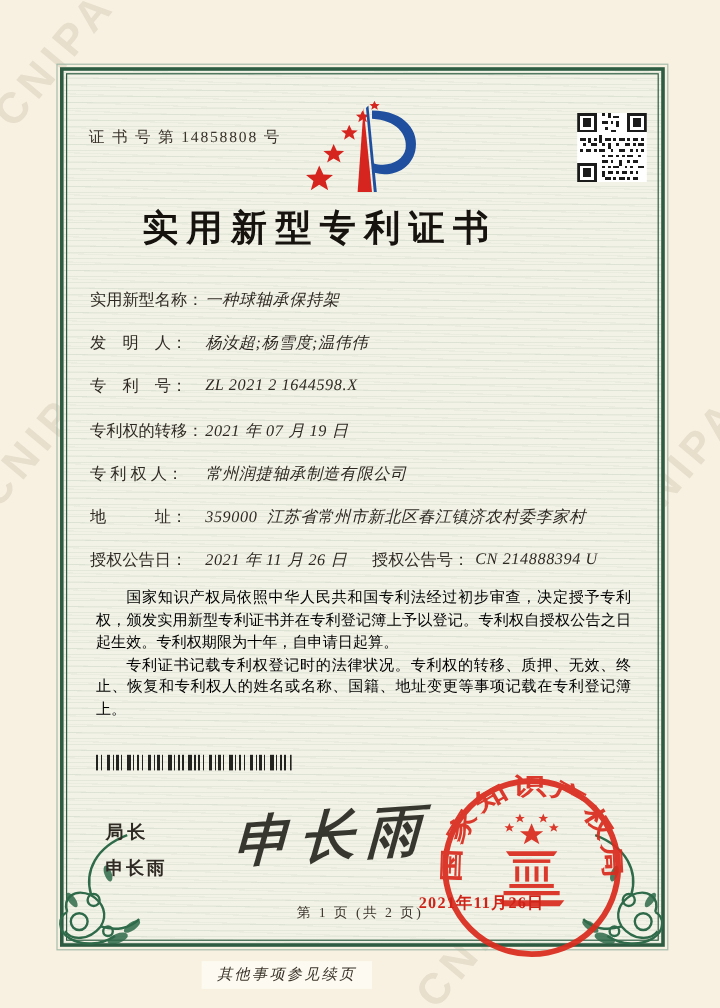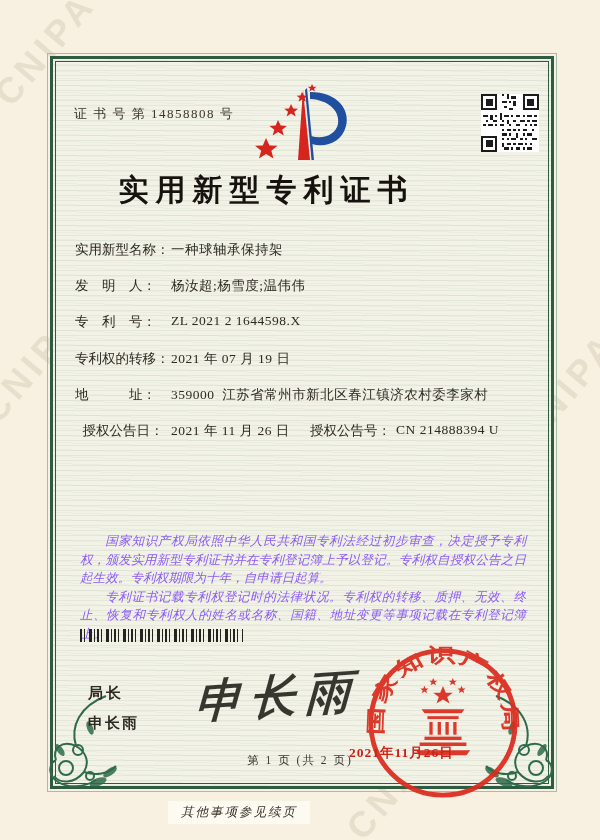--- a/index.html
+++ b/index.html
@@ -59,29 +59,29 @@
   .qr   { position:absolute; left:481px; top:94px; width:58px; height:58px; }
 
   .title {
     position:absolute; left:0; top:170px; width:533px; text-align:center;
     font-size:30px; font-weight:bold; letter-spacing:7px; color:#16130f;
   }
 
   .fields { position:absolute; left:75px; top:241px; width:460px; }
   .field-row { height:36.2px; font-size:13.5px; color:#2e2a23; display:flex; }
   .field-label { display:inline-block; width:96px; flex:0 0 96px; white-space:pre; }
-  .field-value { white-space:pre-wrap; letter-spacing:0.5px; }
-  .field-row.double .pair1 { display:flex; width:235px; flex:0 0 235px;text-align:center; }
+  .field-value { white-space:pre-wrap; letter-spacing:0.5px;font-style:italic; }
+  .field-row.double .pair1 { display:flex; width:235px; flex:0 0 235px; }
   .field-row.double .pair2 { display:flex; }
   .field-row.double .pair2 .field-label { width:86px; flex:0 0 86px; }
 
   .paragraphs {
     position:absolute; left:80px; top:489px; width:446px;
-    font-size:12.6px; line-height:18.5px; color:#8b5cf6;
-    text-align:justify; font-style:italic;margin-top:43px;
+    font-size:12.6px; line-height:18.5px; color:#000000;
+    text-align:justify; 
   }
   .paragraphs p { text-indent:2em; }
 
   .barcode {
     position:absolute; left:80px; top:629px; width:163px; height:13px;
     background:repeating-linear-gradient(90deg,
       #23231f 0 2px, rgba(0,0,0,0) 2px 4px,
       #23231f 4px 5px, rgba(0,0,0,0) 5px 9px,
       #23231f 9px 12px, rgba(0,0,0,0) 12px 14px,
       #23231f 14px 15px, rgba(0,0,0,0) 15px 17px);
@@ -211,20 +211,24 @@
       <span class="field-label">发　明　人：</span>
       <span class="field-value">杨汝超;杨雪度;温伟伟</span>
     </div>
     <div class="field-row">
       <span class="field-label">专　利　号：</span>
       <span class="field-value">ZL 2021 2 1644598.X</span>
     </div>
     <div class="field-row">
       <span class="field-label">专利权的转移：</span>
       <span class="field-value">2021 年 07 月 19 日</span>
+    </div>
+    <div class="field-row">
+      <span class="field-label">专 利 权 人：</span>
+      <span class="field-value">常州润捷轴承制造有限公司</span>
     </div>
     <div class="field-row">
       <span class="field-label">地　　　址：</span>
       <span class="field-value">359000  江苏省常州市新北区春江镇济农村委李家村</span>
     </div>
     <div class="field-row double">
       <span class="pair1">
         <span class="field-label">授权公告日：</span>
         <span class="field-value">2021 年 11 月 26 日</span>
       </span>

